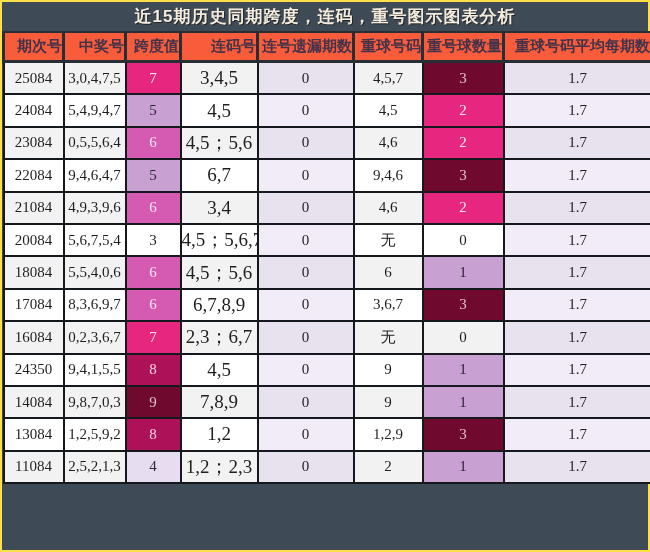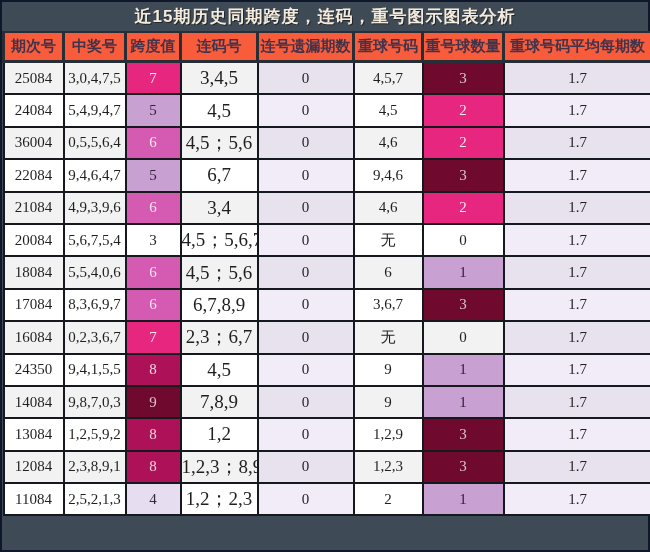--- a/index.html
+++ b/index.html
@@ -2,21 +2,21 @@
 <html><head>
 <meta charset="utf-8">
 <style>
   html,body{margin:0;padding:0;}
   body{
     width:650px;height:552px;
     background:#3E4A55;
     font-family:"Liberation Sans", sans-serif;
     overflow:hidden;
   }
-  .page{width:650px;height:552px;box-sizing:border-box;border:2px solid #0f172a;}
+  .page{width:650px;height:552px;box-sizing:border-box;border:2px solid #fde047;}
   .title-bar{
     height:29px;line-height:29px;
     text-align:center;
     color:#F4EBDC;
     font-weight:bold;
     font-size:17px;
     letter-spacing:1px;
     text-shadow:1px 1px 0 #20262c;
     background:#3E4A55;
   }
@@ -29,21 +29,21 @@
   
   thead th{
     background:#F95C3B;
     color:#43334A;
     font-weight:bold;
     font-size:15px;
     height:27px;
     padding:0;
     border:3px solid #272E35;
     border-top-width:2px;
-    text-align:center;
+    text-align:right;
     overflow:hidden;
     white-space:nowrap;
   }
   
   tbody td{
     font-family:"Liberation Serif", serif;
     font-size:15px;
     color:#1f1f1f;
     text-align:center;
     vertical-align:middle;
@@ -108,21 +108,21 @@
           <td class="col-period">24084</td>
           <td class="col-win">5,4,9,4,7</td>
           <td class="col-span c-purple">5</td>
           <td class="col-lianma">4,5</td>
           <td class="col-miss tint">0</td>
           <td class="col-repeat">4,5</td>
           <td class="col-repeat_count c-pink">2</td>
           <td class="col-avg tint">1.7</td>
         </tr>
         <tr>
-          <td class="col-period">36004</td>
+          <td class="col-period">23084</td>
           <td class="col-win">0,5,5,6,4</td>
           <td class="col-span c-orchid">6</td>
           <td class="col-lianma">4,5；5,6</td>
           <td class="col-miss tint">0</td>
           <td class="col-repeat">4,6</td>
           <td class="col-repeat_count c-pink">2</td>
           <td class="col-avg tint">1.7</td>
         </tr>
         <tr>
           <td class="col-period">22084</td>
@@ -204,30 +204,20 @@
           <td class="col-repeat_count c-purple">1</td>
           <td class="col-avg tint">1.7</td>
         </tr>
         <tr>
           <td class="col-period">13084</td>
           <td class="col-win">1,2,5,9,2</td>
           <td class="col-span c-crimson">8</td>
           <td class="col-lianma">1,2</td>
           <td class="col-miss tint">0</td>
           <td class="col-repeat">1,2,9</td>
-          <td class="col-repeat_count c-maroon">3</td>
-          <td class="col-avg tint">1.7</td>
-        </tr>
-        <tr>
-          <td class="col-period">12084</td>
-          <td class="col-win">2,3,8,9,1</td>
-          <td class="col-span c-crimson">8</td>
-          <td class="col-lianma">1,2,3；8,9</td>
-          <td class="col-miss tint">0</td>
-          <td class="col-repeat">1,2,3</td>
           <td class="col-repeat_count c-maroon">3</td>
           <td class="col-avg tint">1.7</td>
         </tr>
         <tr>
           <td class="col-period">11084</td>
           <td class="col-win">2,5,2,1,3</td>
           <td class="col-span c-lav">4</td>
           <td class="col-lianma">1,2；2,3</td>
           <td class="col-miss tint">0</td>
           <td class="col-repeat">2</td>

